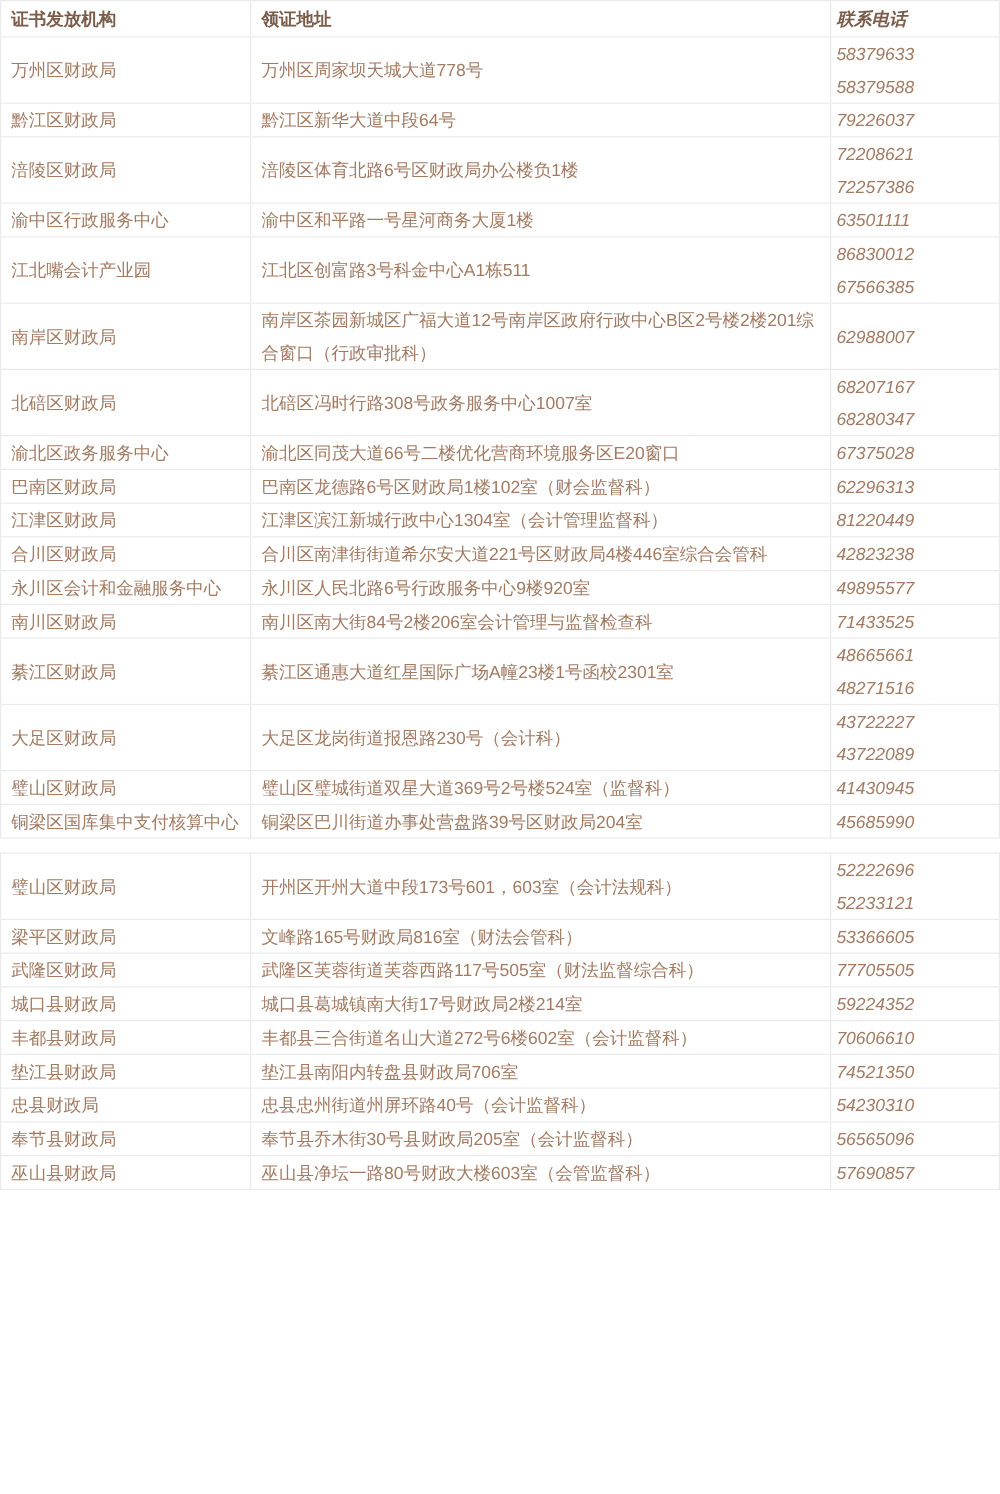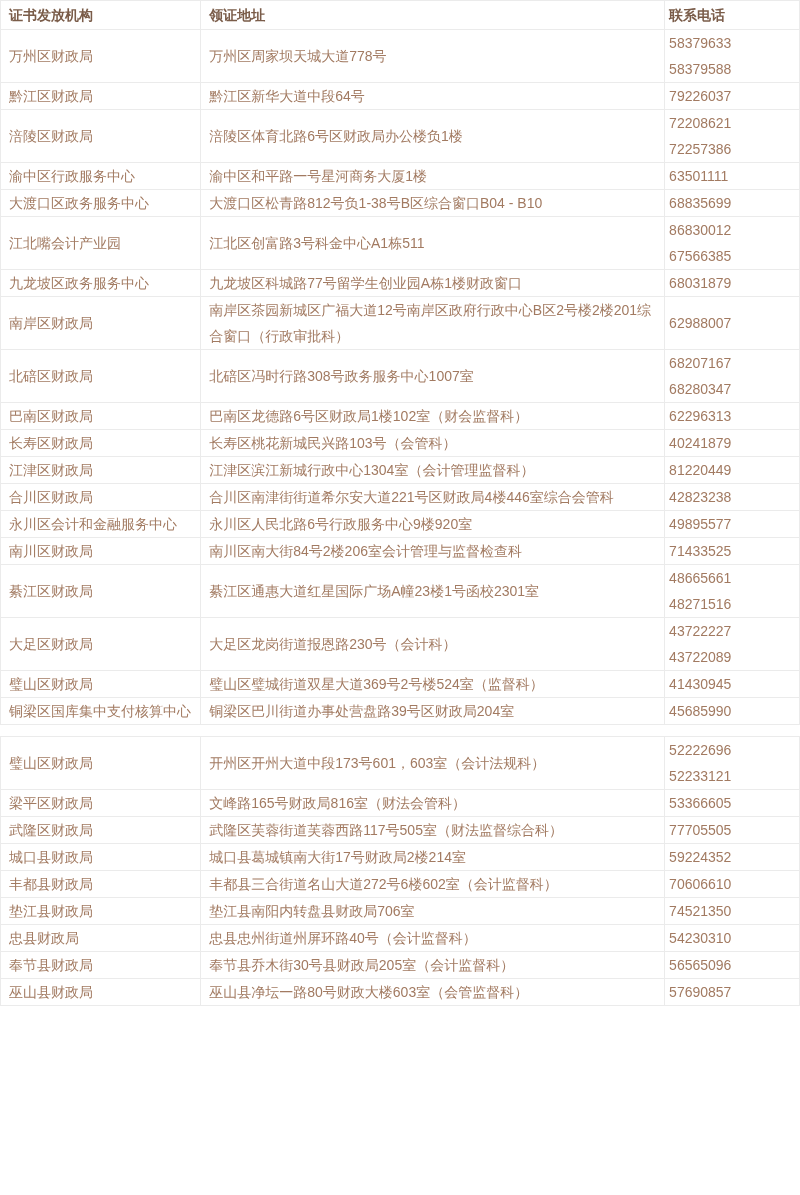--- a/index.html
+++ b/index.html
@@ -37,21 +37,21 @@
   }
   table.tbl th {
     color: var(--header-text);
     font-weight: bold;
     line-height: 28px;
     background: var(--bg);
   }
   table.tbl td { color: var(--body-text); }
   .c1 { width: 196px; }
   .c2 { width: 454px; }
-  .c3 { width: 132px; padding-left: 4px !important; }
+  .c3 { width: 132px; padding-left: 4px !important; font-style: italic; }
   .ph { display: inline-block; margin-right: 15px; white-space: nowrap; }
   .ph:last-child { margin-right: 16px; }
   #table2 { margin-top: 11px; }
 </style>
 </head>
 <body>
 
 <div class="page">
 
   <table class="tbl" id="table1">
@@ -77,55 +77,45 @@
           <td class="c1">涪陵区财政局</td>
           <td class="c2">涪陵区体育北路6号区财政局办公楼负1楼</td>
           <td class="c3"><span class="ph">72208621</span><span class="ph">72257386</span></td>
         </tr>
         <tr>
           <td class="c1">渝中区行政服务中心</td>
           <td class="c2">渝中区和平路一号星河商务大厦1楼</td>
           <td class="c3"><span class="ph">63501111</span></td>
         </tr>
         <tr>
-          <td class="c1">大渡口区政务服务中心</td>
-          <td class="c2">大渡口区松青路812号负1-38号B区综合窗口B04 - B10</td>
-          <td class="c3"><span class="ph">68835699</span></td>
-        </tr>
-        <tr>
           <td class="c1">江北嘴会计产业园</td>
           <td class="c2">江北区创富路3号科金中心A1栋511</td>
           <td class="c3"><span class="ph">86830012</span><span class="ph">67566385</span></td>
         </tr>
         <tr>
-          <td class="c1">九龙坡区政务服务中心</td>
-          <td class="c2">九龙坡区科城路77号留学生创业园A栋1楼财政窗口</td>
-          <td class="c3"><span class="ph">68031879</span></td>
-        </tr>
-        <tr>
           <td class="c1">南岸区财政局</td>
           <td class="c2">南岸区茶园新城区广福大道12号南岸区政府行政中心B区2号楼2楼201综合窗口（行政审批科）</td>
           <td class="c3"><span class="ph">62988007</span></td>
         </tr>
         <tr>
           <td class="c1">北碚区财政局</td>
           <td class="c2">北碚区冯时行路308号政务服务中心1007室</td>
           <td class="c3"><span class="ph">68207167</span><span class="ph">68280347</span></td>
         </tr>
         <tr>
+          <td class="c1">渝北区政务服务中心</td>
+          <td class="c2">渝北区同茂大道66号二楼优化营商环境服务区E20窗口</td>
+          <td class="c3"><span class="ph">67375028</span></td>
+        </tr>
+        <tr>
           <td class="c1">巴南区财政局</td>
           <td class="c2">巴南区龙德路6号区财政局1楼102室（财会监督科）</td>
           <td class="c3"><span class="ph">62296313</span></td>
         </tr>
         <tr>
-          <td class="c1">长寿区财政局</td>
-          <td class="c2">长寿区桃花新城民兴路103号（会管科）</td>
-          <td class="c3"><span class="ph">40241879</span></td>
-        </tr>
-        <tr>
           <td class="c1">江津区财政局</td>
           <td class="c2">江津区滨江新城行政中心1304室（会计管理监督科）</td>
           <td class="c3"><span class="ph">81220449</span></td>
         </tr>
         <tr>
           <td class="c1">合川区财政局</td>
           <td class="c2">合川区南津街街道希尔安大道221号区财政局4楼446室综合会管科</td>
           <td class="c3"><span class="ph">42823238</span></td>
         </tr>
         <tr>

